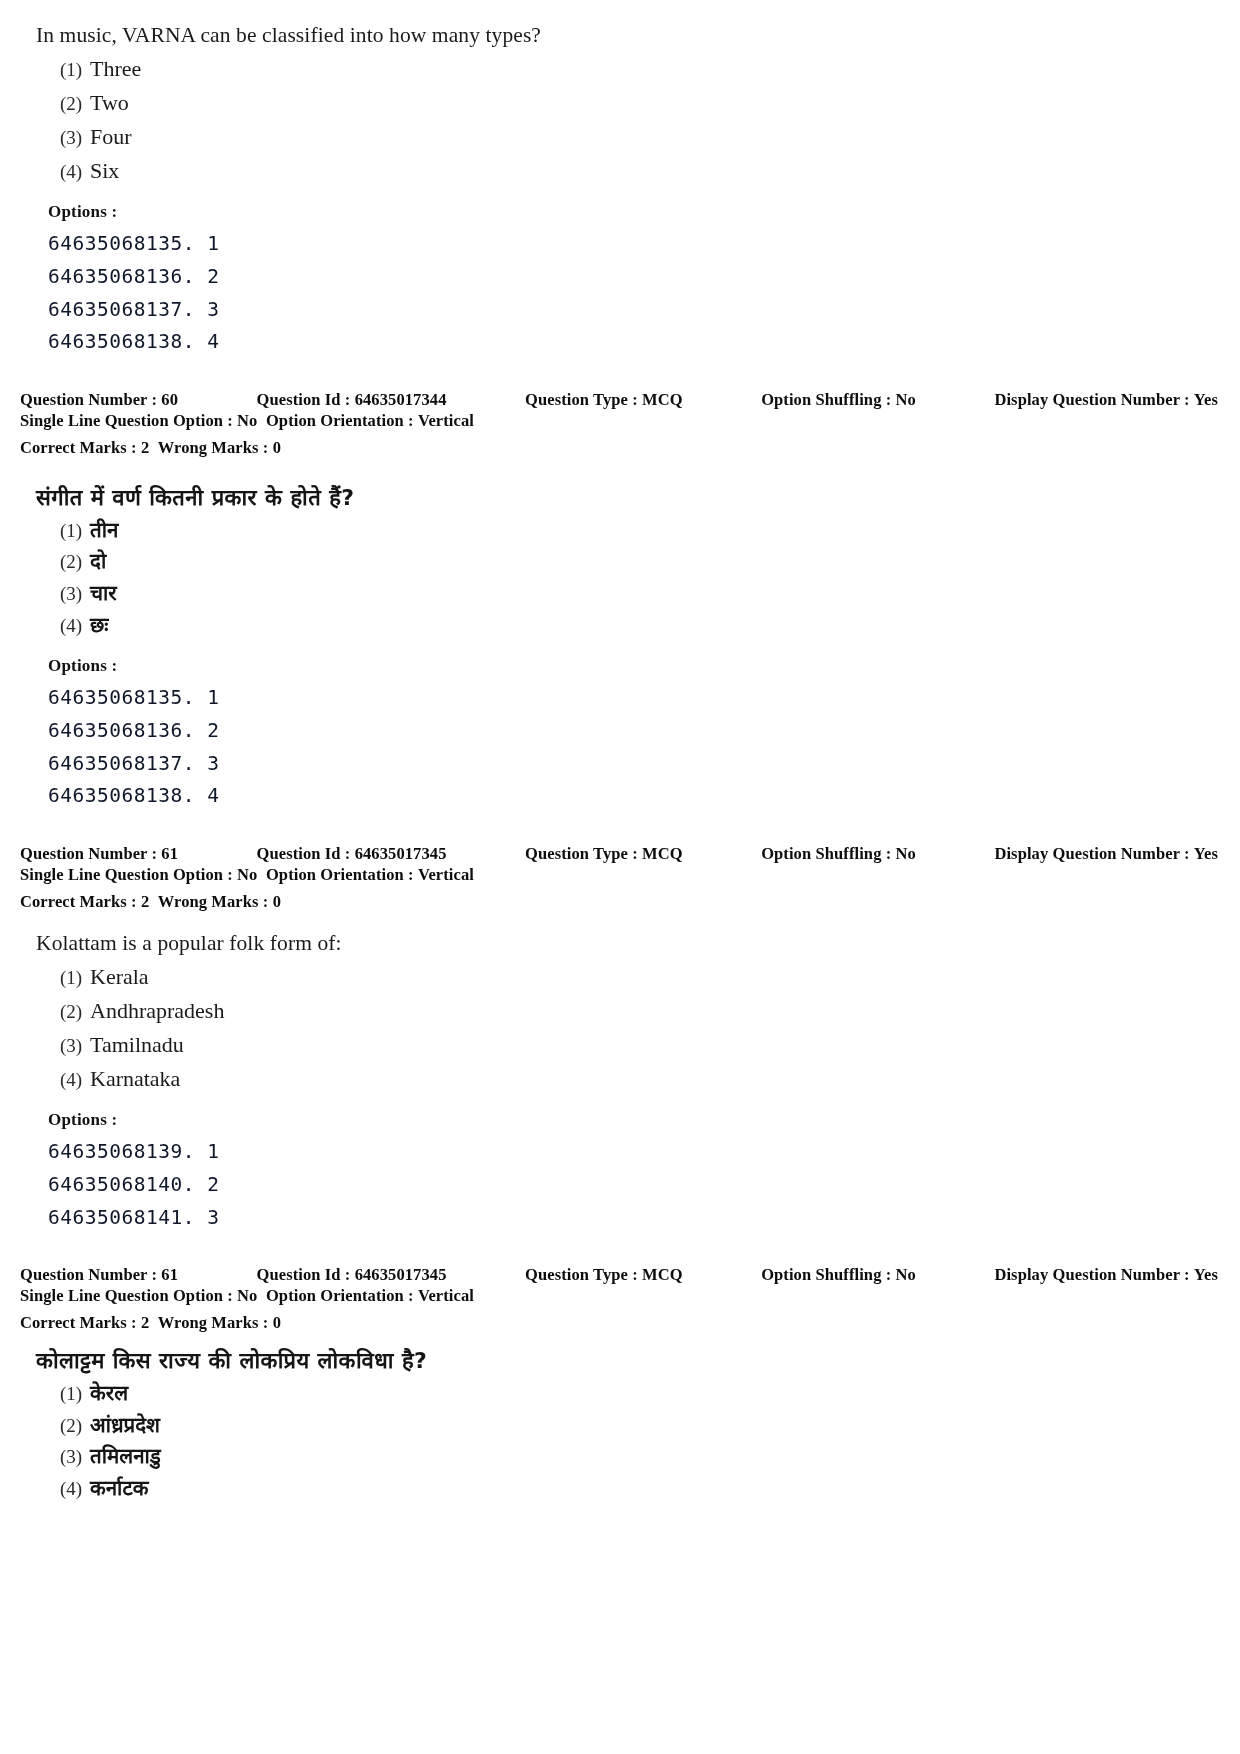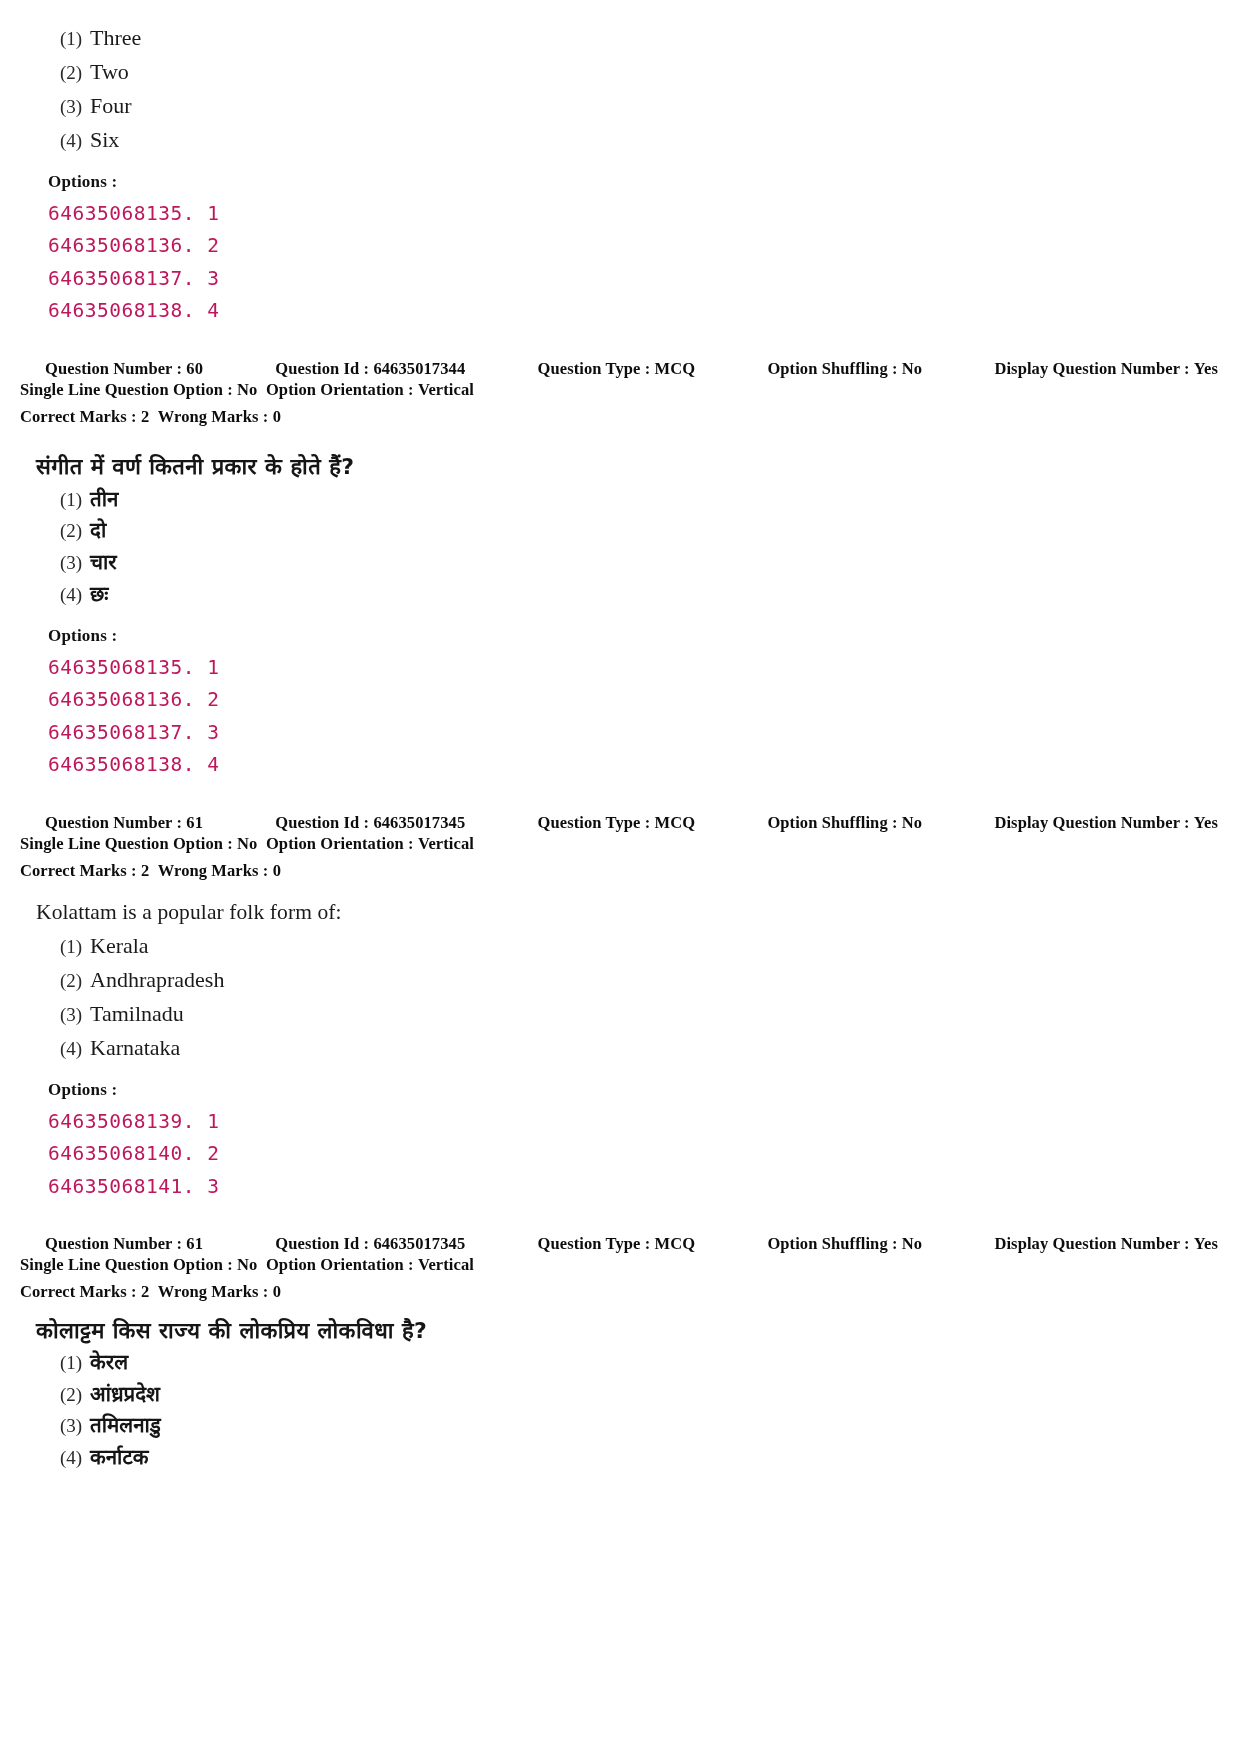--- a/index.html
+++ b/index.html
@@ -86,38 +86,37 @@
   .optid-list {
     margin: 0 0 0 20px;
     padding: 0;
     list-style: none;
   }
   .optid {
     font-family: "DejaVu Sans Mono", "Liberation Mono", monospace;
     font-size: 19.5px;
     letter-spacing: 0.5px;
     line-height: 1.67;
-    color: #be185d;
+    color: #0f172a;
   }
 
   
   .meta {
     margin: 0 22px 0 20px;
     font-family: "Liberation Serif", "DejaVu Serif", serif;
     font-weight: bold;
     font-size: 16.5px;
     line-height: 1.28;
     color: #0d0d0d;
     letter-spacing: 0.1px;
   }
   .meta-line1 {
     display: flex;
     justify-content: space-between;
     white-space: nowrap;
-    margin-left: 25px;
   }
   .meta-line1 .seg { display: inline-block; }
   .meta-line2 { white-space: nowrap; }
   .meta-marks {
     margin: 6px 0 0 0;
     white-space: nowrap;
   }
 
   .sp-a { height: 22px; }
   .sp-b { height: 18px; }
@@ -126,20 +125,21 @@
   .sp-e { height: 14px; }
 </style>
 </head>
 <body>
 
 <div class="page">
 
   <div class="sp-a"></div>
 
   <div class="qblock">
+    <div class="qstem">In music, VARNA can be classified into how many types?</div>
     <ul class="opt-list">
       <li class="opt-row">
         <span class="opt-num">(1)</span>
         <span class="opt-text">Three</span>
       </li>
       <li class="opt-row">
         <span class="opt-num">(2)</span>
         <span class="opt-text">Two</span>
       </li>
       <li class="opt-row">

